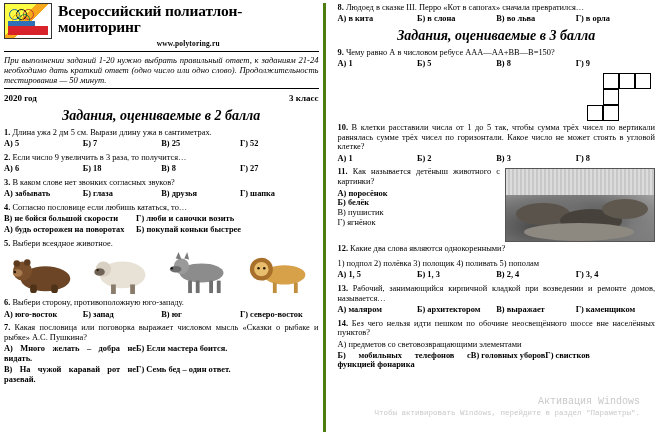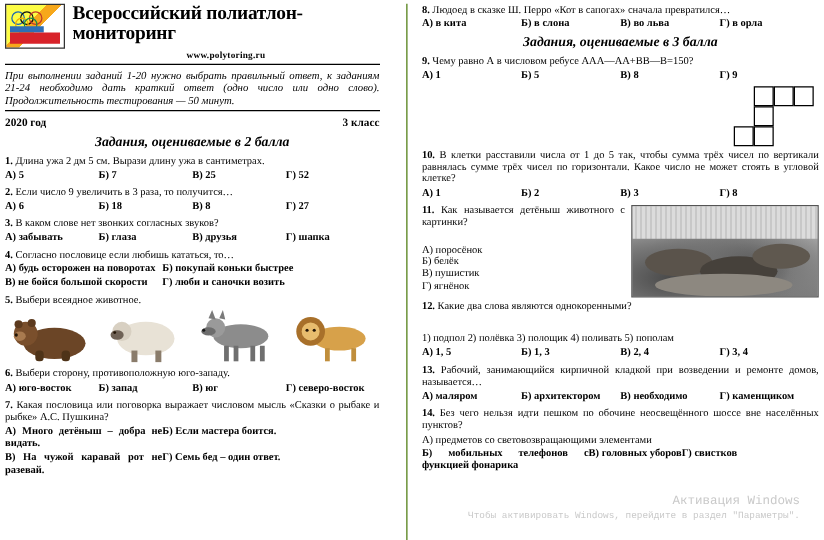--- a/index.html
+++ b/index.html
@@ -26,21 +26,21 @@
   .columns {
     display: flex;
     gap: 8px;
     height: 100%;
   }
   .col {
     width: 322px;
     box-sizing: border-box;
     position: relative;
   }
-  .col-left { padding-right: 21px; border-right: 1px solid #4d7c0f; }
+  .col-left { padding-right: 4px; border-right: 3px solid #4d7c0f; }
   .col-right { padding-left: 4px; }
 
   
   .header {
     display: flex;
     align-items: flex-start;
     gap: 6px;
   }
   .logo {
     width: 46px;
@@ -100,21 +100,21 @@
     display: flex;
     justify-content: space-between;
     font-weight: bold;
     font-size: 9px;
     margin: 4px 0 5px 0;
   }
   .section-title {
     text-align: center;
     font-weight: bold;
     font-style: italic;
-    font-size: 11px;
+    font-size: 14px;
     margin: 2px 0 4px 0;
   }
   .q {
     margin-bottom: 4px;
     line-height: 1.16;
     text-align: justify;
     font-size: 8.4px;
   }
   .q .num { font-weight: bold; }
   .opts {
@@ -251,26 +251,26 @@
           <span>Б) глаза</span>
           <span>В) друзья</span>
           <span>Г) шапка</span>
         </div>
       </div>
 
       <div class="q">
         <span class="num">4.</span>
         <span>Согласно пословице если любишь кататься, то…</span>
         <div class="opts o2b">
+          <span>В) не бойся большой скорости</span>
+          <span>Г) люби и саночки возить</span>
+        </div>
+        <div class="opts o2b">
           <span>А) будь осторожен на поворотах</span>
           <span>Б) покупай коньки быстрее</span>
-        </div>
-        <div class="opts o2b">
-          <span>В) не бойся большой скорости</span>
-          <span>Г) люби и саночки возить</span>
         </div>
       </div>
 
       <div class="q">
         <span class="num">5.</span>
         <span>Выбери всеядное животное.</span>
         <div class="animals">
           <div class="animal">
             <svg viewBox="0 0 70 46" width="100%" height="100%" preserveAspectRatio="xMidYMax meet">
               <ellipse cx="38" cy="30" rx="26" ry="13" fill="#6b4526"></ellipse>
@@ -329,21 +329,21 @@
           <span>Б) запад</span>
           <span>В) юг</span>
           <span>Г) северо-восток</span>
         </div>
       </div>
 
       <div class="q">
         <span class="num">7.</span>
         <span>Какая пословица или поговорка выражает числовом мысль «Сказки о рыбаке и рыбке» А.С. Пушкина?</span>
         <div class="opts o2b">
-          <span>А) Много детёныш – добра не видать.</span>
+          <span>А) Много желать – добра не видать.</span>
           <span>Б) Если мастера боится.</span>
         </div>
         <div class="opts o2b">
           <span>В) На чужой каравай рот не разевай.</span>
           <span>Г) Семь бед – один ответ.</span>
         </div>
       </div>
 
     </div>
 
@@ -395,49 +395,49 @@
       <div class="q">
         <div class="pic">
           <div class="sky"></div>
           <div class="blob" style="left:10px; top:34px; width:54px; height:22px; background:#5a534b;"></div>
           <div class="blob" style="left:54px; top:40px; width:62px; height:24px; background:#46413b;"></div>
           <div class="blob" style="left:96px; top:30px; width:46px; height:20px; background:#5f584f;"></div>
           <div class="blob" style="left:18px; top:54px; width:110px; height:18px; background:#8d8880;"></div>
         </div>
         <span class="num">11.</span>
         <span>Как называется детёныш животного с картинки?</span>
-        <div style="margin-top:12px;">
+        <div style="margin-top:2px;font-weight:bold;">
           <div>А) поросёнок</div>
           <div>Б) белёк</div>
         </div>
         <div style="display:flex;flex-direction:column;">
           <span style="width:50%;">В) пушистик</span>
           <span style="width:50%;">Г) ягнёнок</span>
         </div>
       </div>
 
       <div class="q" style="clear:both;">
         <span class="num">12.</span>
         <span>Какие два слова являются однокоренными?</span>
-        <div style="margin-top:16px;">1) подпол    2) полёвка    3) полощик    4) поливать    5) пополам</div>
+        <div style="margin-top:5px;">1) подпол    2) полёвка    3) полощик    4) поливать    5) пополам</div>
         <div class="opts o4">
           <span>А) 1, 5</span>
           <span>Б) 1, 3</span>
           <span>В) 2, 4</span>
           <span>Г) 3, 4</span>
         </div>
       </div>
 
       <div class="q">
         <span class="num">13.</span>
         <span>Рабочий, занимающийся кирпичной кладкой при возведении и ремонте домов, называется…</span>
         <div class="opts o4">
           <span>А) маляром</span>
           <span>Б) архитектором</span>
-          <span>В) необходимо</span>
+          <span>В) выражает</span>
           <span>Г) каменщиком</span>
         </div>
       </div>
 
       <div class="q">
         <span class="num">14.</span>
         <span>Без чего нельзя идти пешком по обочине неосвещённого шоссе вне населённых пунктов?</span>
         <div style="margin-top:1.5px;">А) предметов со световозвращающими элементами</div>
         <div class="opts o2b">
           <span>Б) мобильных телефонов с функцией фонарика</span>

